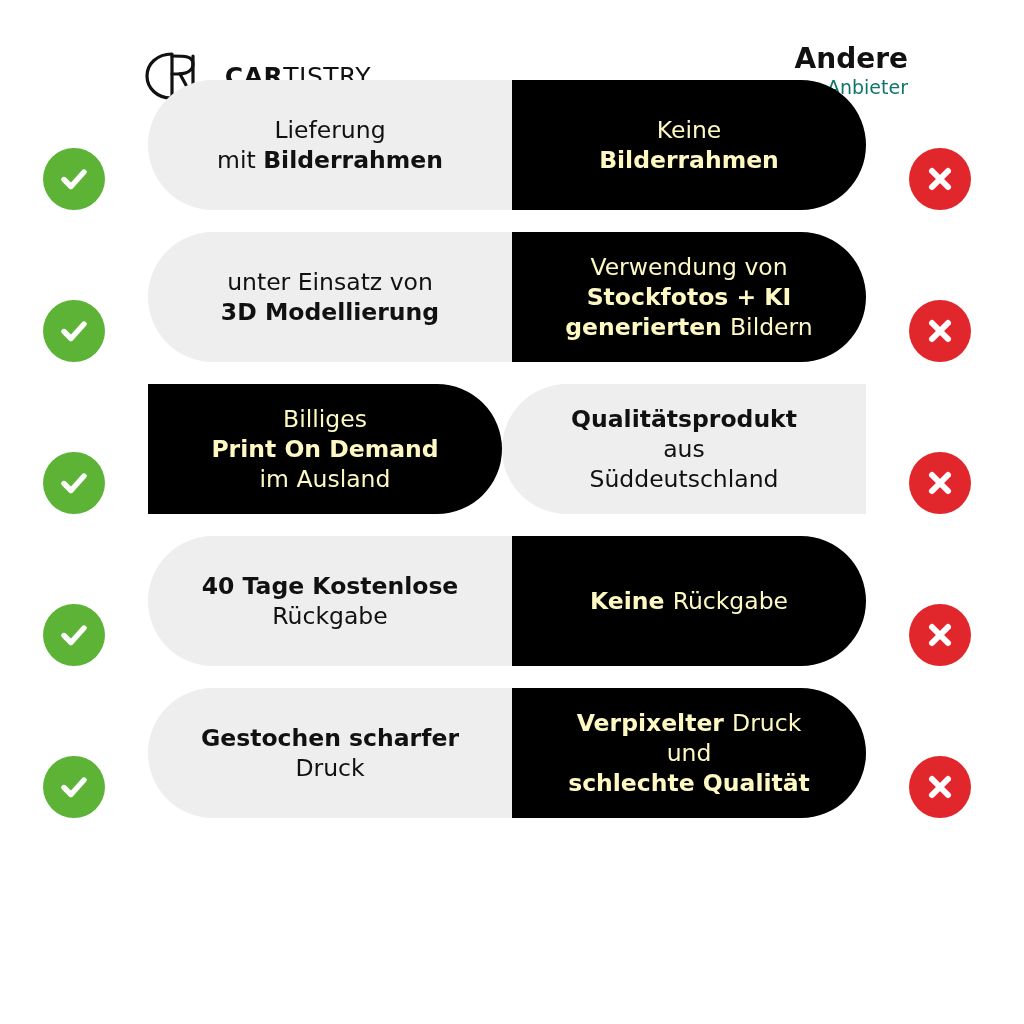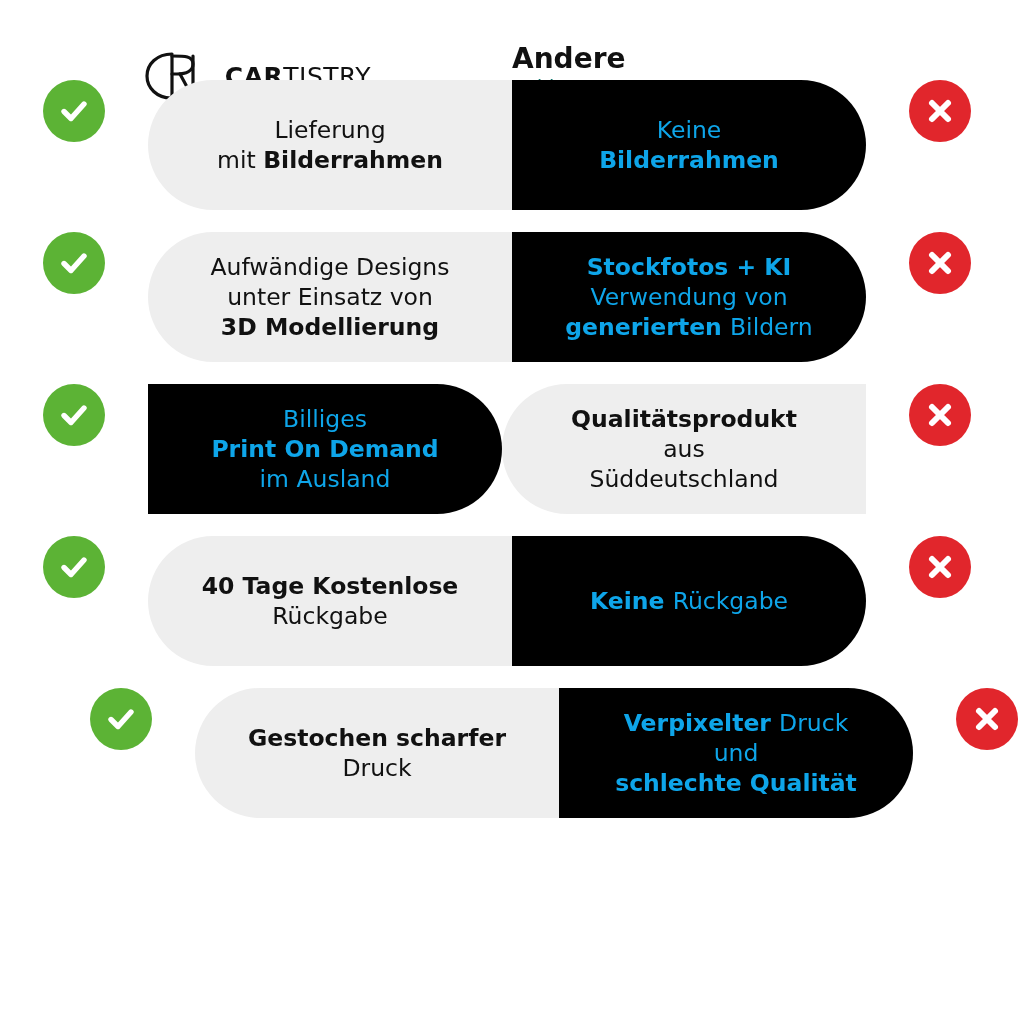--- a/index.html
+++ b/index.html
@@ -52,23 +52,23 @@
     font-family: "DejaVu Sans", sans-serif;
   }
   .brand-text .bold {
     font-weight: bold;
   }
   .brand-text .light {
     font-weight: normal;
   }
   .header-right {
     width: 512px;
-    text-align: left;
+    text-align: right;
     line-height: 1.22;
-    padding-right: 80px;
+    padding-right: 116px;
     box-sizing: border-box;
   }
   .header-right .line1 {
     font-size: 28px;
     font-weight: bold;
     color: #111111;
     display: block;
   }
   .header-right .line2 {
     font-size: 19px;
@@ -77,26 +77,26 @@
     display: block;
   }
 
   
   .rows {
     position: relative;
     padding: 0 0 0 0;
   }
   .row {
     display: flex;
-    align-items: flex-start;
+    align-items: flex-end;
     margin-bottom: 22px;
     height: 130px;
     position: relative;
   }
-  .row:last-child { margin-bottom: 0; padding-left: 47px; }
+  .row:last-child { margin-bottom: 0; }
 
   .badge-cell {
     width: 148px;
     display: flex;
     align-items: center;
     justify-content: center;
     flex: none;
   }
   .badge {
     width: 62px;
@@ -132,21 +132,21 @@
     border-top-right-radius: 65px;
     border-bottom-right-radius: 65px;
     color: #ffffff;
     flex: none;
   }
   .panel-text {
     line-height: 1.28;
     font-size: 23.5px;
   }
   .panel-left .panel-text { color: #111111; }
-  .panel-right .panel-text { color: #0ea5e9; }
+  .panel-right .panel-text { color: #fef9c3; }
   .panel-text .b { font-weight: bold; }
   .panel-text .n { font-weight: normal; }
   .panel-text .tline { display: block; white-space: nowrap; }
 </style>
 </head>
 <body>
 
 <div class="page">
 
   <div class="header">
@@ -205,29 +205,28 @@
       <div class="row">
         <div class="badge-cell">
           <div class="badge check">
             <svg width="34" height="34" viewBox="0 0 34 34">
               <path d="M7 17.5 L14 24.5 L27 10" fill="none" stroke="#ffffff" stroke-width="5.4" stroke-linecap="round" stroke-linejoin="round"></path>
             </svg>
           </div>
         </div>
         <div class="panel panel-left">
           <div class="panel-text">
-            <span class="tline"><span class="n">Aufwändige Designs</span></span>
             <span class="tline"><span class="n">unter Einsatz von</span></span>
             <span class="tline"><span class="b">3D Modellierung</span></span>
           </div>
         </div>
         <div class="panel panel-right">
           <div class="panel-text">
+            <span class="tline"><span class="n">Verwendung von</span></span>
             <span class="tline"><span class="b">Stockfotos + KI</span></span>
-            <span class="tline"><span class="n">Verwendung von</span></span>
             <span class="tline"><span class="b">generierten </span><span class="n">Bildern</span></span>
           </div>
         </div>
         <div class="badge-cell">
           <div class="badge cross">
             <svg width="32" height="32" viewBox="0 0 32 32">
               <path d="M8 8 L24 24 M24 8 L8 24" fill="none" stroke="#ffffff" stroke-width="6" stroke-linecap="round"></path>
             </svg>
           </div>
         </div>

